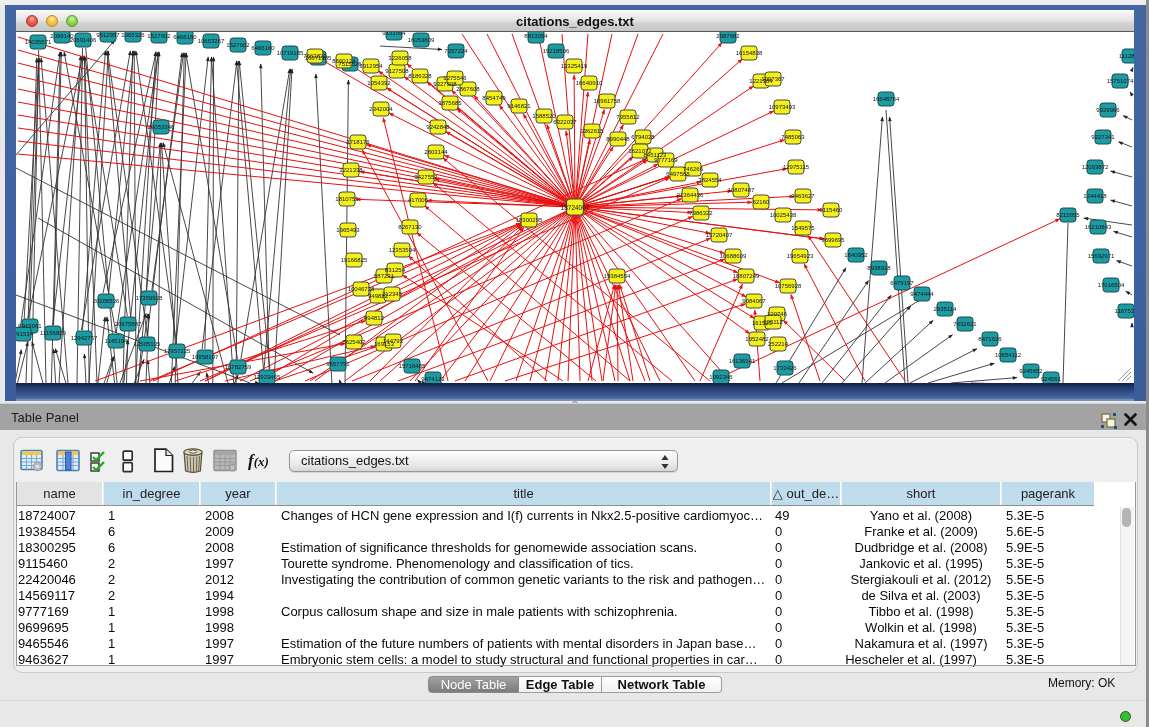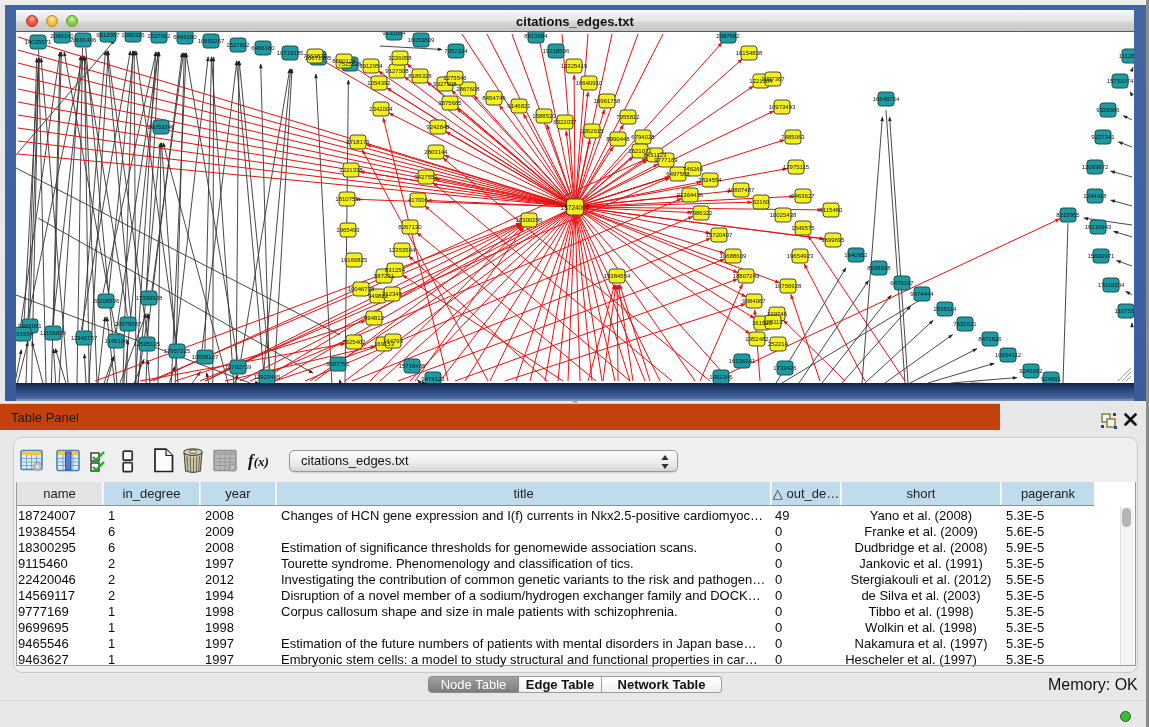--- a/index.html
+++ b/index.html
@@ -15,21 +15,21 @@
 #tl-r{left:10px;background:radial-gradient(circle at 50% 30%,#ffb3ab,#ee6054 40%,#d8382a);border:1px solid #b52f22}
 #tl-y{left:30px;background:radial-gradient(circle at 50% 30%,#ffeebc,#f7c64e 40%,#eda919);border:1px solid #c08b17}
 #tl-g{left:50px;background:radial-gradient(circle at 50% 30%,#d2f3ae,#93d657 40%,#6cb827);border:1px solid #5d9922}
 #canvas{left:11px;top:27px;width:1118px;height:351px;background:#fff;overflow:hidden}
 #botband{left:11px;top:378px;width:1118px;height:18px;
   background:linear-gradient(#121f40,#1d3260 15%,#34518a 55%,#49699f 85%,#8fa3c6 96%,#4b6aa0)}
 
 #rstrip{left:1146px;top:0;width:3px;height:727px;background:#8b8b8b}
 #topstrip{left:0;top:0;width:1146px;height:5px;background:#ededed}
 
-#tp-head{left:0;top:403px;width:1000px;height:27px;background:#c2410c;border-top:1px solid #d2d2d2}
+#tp-head{left:0;top:403px;width:1146px;height:27px;background:#a3a3a3;border-top:1px solid #d2d2d2}
 #tp-title{left:11px;top:6px;font-size:13px;color:#1e1e1e}
 #panel{left:13px;top:437px;width:1125px;height:236px;background:#efefef;
   border:1px solid #c8c8c8;border-radius:9px;box-shadow:inset 0 1px 0 #fafafa}
 
 .ic{position:absolute;top:449px}
 #dd{left:289px;top:450px;width:389px;height:22px;border:1px solid #989898;border-radius:5px;
   background:linear-gradient(#fefefe,#e8e8e8 70%,#d6d6d6);font-size:13px;color:#111;
   line-height:20px;padding-left:11px;box-shadow:0 1px 1px rgba(0,0,0,.12)}
 
 .hc{position:absolute;top:482px;height:24px;background:#bfdcec;font-size:13px;color:#222;
@@ -41,21 +41,21 @@
 #sb-track{left:1120px;top:507px;width:14px;height:158px;background:#f4f4f4;border-left:1px solid #e0e0e0}
 #sb-thumb{left:1122px;top:508px;width:9px;height:19px;background:#b4b4b4;border-radius:5px}
 
 .tab{position:absolute;top:676px;height:17px;font-size:13px;line-height:16px;text-align:center;
   border:1px solid #9d9d9d;border-left:none}
 #tab1{left:428px;width:91px;background:linear-gradient(#a2a2a2,#7c7c7c);color:#fff;
   border:1px solid #8a8a8a;border-radius:4px 0 0 4px}
 #tab2{left:519px;width:83px;background:linear-gradient(#fff,#f0f0f0);color:#111;font-weight:bold}
 #tab3{left:602px;width:120px;background:linear-gradient(#fff,#f0f0f0);color:#111;font-weight:bold;border-radius:0 4px 4px 0}
 #sep700{left:0;top:700px;width:1146px;height:1px;background:#d8d8d8}
-#mem{left:1048px;top:676px;font-size:16px;color:#111}
+#mem{left:1048px;top:676px;font-size:12px;color:#111}
 #memdot{left:1120px;top:711px;width:11px;height:11px;border-radius:50%;background:#2fc32f;border:1px solid #4c4c2a}
 </style></head><body>
 <div id="topstrip" class="abs"></div>
 <div id="win" class="abs">
   <div id="titlebar" class="abs">
       <div id="title">citations_edges.txt</div>
     <div id="tl-r" class="abs tl"></div>
       <div id="tl-y" class="abs tl"></div>
       <div id="tl-g" class="abs tl"></div>
   </div>
@@ -741,37 +741,36 @@
     <span style="left:775px">0</span>
     <span class="ctr" style="left:842px;width:158px">Dudbridge et al. (2008)</span>
     <span style="left:1006px">5.9E-5</span>
   </div>
 <div class="row" style="top:555px">
     <span style="left:18px">9115460</span>
     <span style="left:108px">2</span>
     <span style="left:205px">1997</span>
     <span style="left:281px">Tourette syndrome. Phenomenology and classification of tics.</span>
     <span style="left:775px">0</span>
-    <span class="ctr" style="left:842px;width:158px">Jankovic et al. (1991)</span>
+    <span class="ctr" style="left:842px;width:158px">Jankovic et al. (1995)</span>
     <span style="left:1006px">5.3E-5</span>
   </div>
 <div class="row" style="top:571px">
     <span style="left:18px">22420046</span>
     <span style="left:108px">2</span>
     <span style="left:205px">2012</span>
     <span style="left:281px">Investigating the contribution of common genetic variants to the risk and pathogen…</span>
     <span style="left:775px">0</span>
     <span class="ctr" style="left:842px;width:158px">Stergiakouli et al. (2012)</span>
     <span style="left:1006px">5.5E-5</span>
   </div>
 <div class="row" style="top:587px">
     <span style="left:18px">14569117</span>
     <span style="left:108px">2</span>
     <span style="left:205px">1994</span>
-    <span style="left:281px">Disruption of a novel member of a sodium/hydrogen exchanger family and DOCK…</span>
     <span style="left:775px">0</span>
     <span class="ctr" style="left:842px;width:158px">de Silva et al. (2003)</span>
     <span style="left:1006px">5.3E-5</span>
   </div>
 <div class="row" style="top:603px">
     <span style="left:18px">9777169</span>
     <span style="left:108px">1</span>
     <span style="left:205px">1998</span>
     <span style="left:281px">Corpus callosum shape and size in male patients with schizophrenia.</span>
     <span style="left:775px">0</span>

